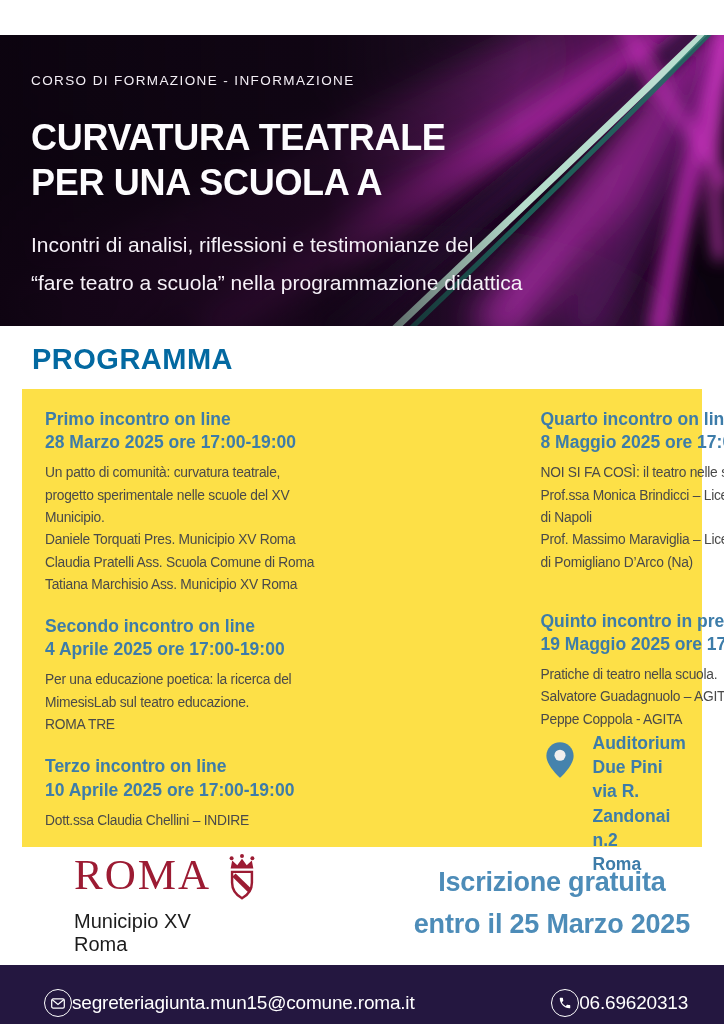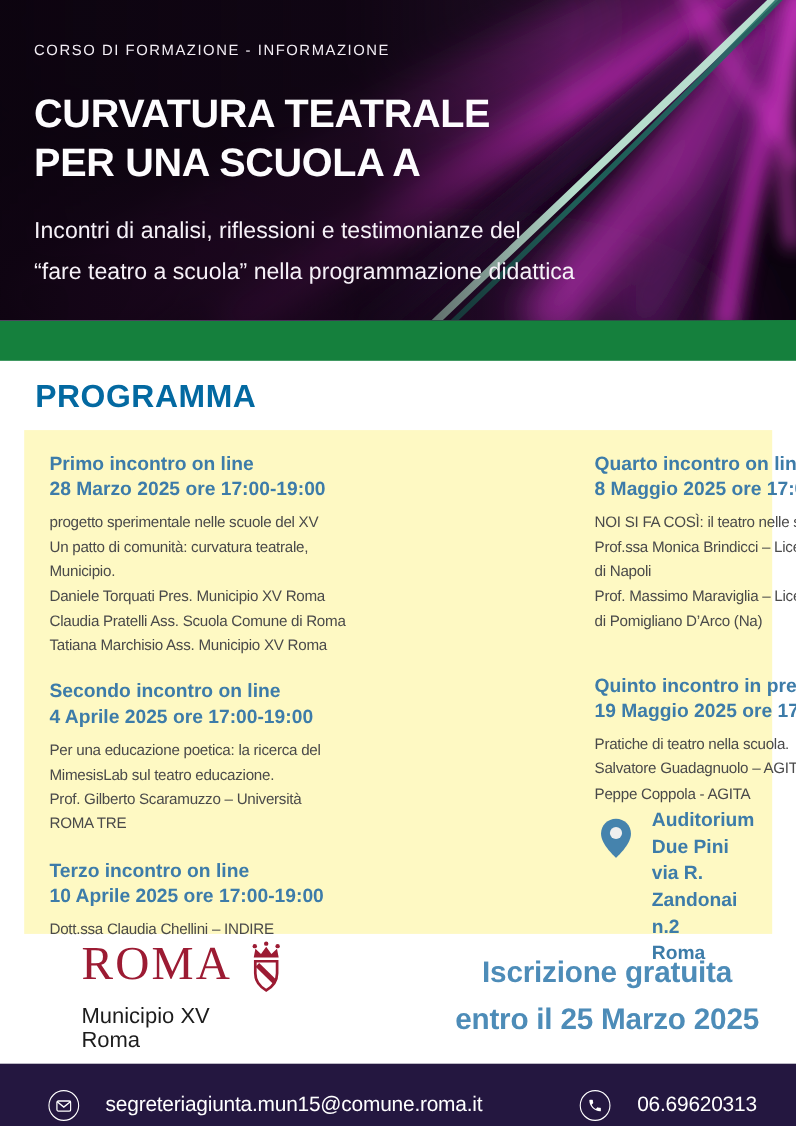--- a/index.html
+++ b/index.html
@@ -11,23 +11,24 @@
     height: 1024px;
     margin: 0 auto;
     background: #ffffff;
     overflow: hidden;
   }
 
   
   .hero {
     position: relative;
     width: 724px;
-    height: 328px;
-    background: #15803d;
+    height: 291px;
+    background: #4d7c0f;
     overflow: hidden;
+    margin-top: 35px;
   }
   .hero-bg { position: absolute; inset: 0; }
   .hero-content {
     position: relative;
     z-index: 2;
     padding: 38px 30px 0 31px;
     color: #ffffff;
   }
   .kicker {
     font-size: 13.5px;
@@ -54,21 +55,21 @@
   
   .programma-heading {
     margin: 17px 0 13px 32px;
     font-size: 29px;
     font-weight: 700;
     letter-spacing: 0.5px;
     color: #0369a1;
   }
   .panel {
     margin: 0 22px;
-    background: #fef9c3;
+    background: #fde047;
     padding: 19px 20px 18px 23px;
     display: flex;
     gap: 24px;
     height: 458px;
   }
   .col { flex: 1 1 0; min-width: 0; }
   .col.left { flex-basis: 330px; }
   .meeting + .meeting { margin-top: 19px; }
   .meeting-title {
     font-size: 17.5px;
@@ -147,21 +148,21 @@
   .footer-contacts {
     margin-top: 11px;
     display: flex;
     justify-content: space-between;
     align-items: center;
     padding: 0 36px 0 44px;
   }
   .contact {
     display: flex;
     align-items: center;
-    gap: 24px;
+    gap: 0;
     font-size: 19px;
     font-weight: 400;
     letter-spacing: -0.2px;
   }
   .contact-circle {
     width: 28px; height: 28px;
     border: 1.6px solid #ffffff;
     border-radius: 50%;
     display: flex; align-items: center; justify-content: center;
     flex: 0 0 auto;
@@ -233,38 +234,37 @@
     <section class="panel">
 
       <div class="col left">
 
         <div class="meeting">
           <div class="meeting-title">
             <div>Primo incontro on line</div>
             <div>28 Marzo 2025 ore 17:00-19:00</div>
           </div>
           <div class="meeting-body">
+            <div>Un patto di comunità: curvatura teatrale,</div>
             <div>progetto sperimentale nelle scuole del XV</div>
-            <div>Un patto di comunità: curvatura teatrale,</div>
             <div>Municipio.</div>
             <div>Daniele Torquati Pres. Municipio XV Roma</div>
             <div>Claudia Pratelli Ass. Scuola Comune di Roma</div>
             <div>Tatiana Marchisio Ass. Municipio XV Roma</div>
           </div>
         </div>
 
         <div class="meeting">
           <div class="meeting-title">
             <div>Secondo incontro on line</div>
             <div>4 Aprile 2025 ore 17:00-19:00</div>
           </div>
           <div class="meeting-body">
             <div>Per una educazione poetica: la ricerca del</div>
             <div>MimesisLab sul teatro educazione.</div>
-            <div>Prof. Gilberto Scaramuzzo – Università</div>
             <div>ROMA TRE</div>
           </div>
         </div>
 
         <div class="meeting">
           <div class="meeting-title">
             <div>Terzo incontro on line</div>
             <div>10 Aprile 2025 ore 17:00-19:00</div>
           </div>
           <div class="meeting-body">

